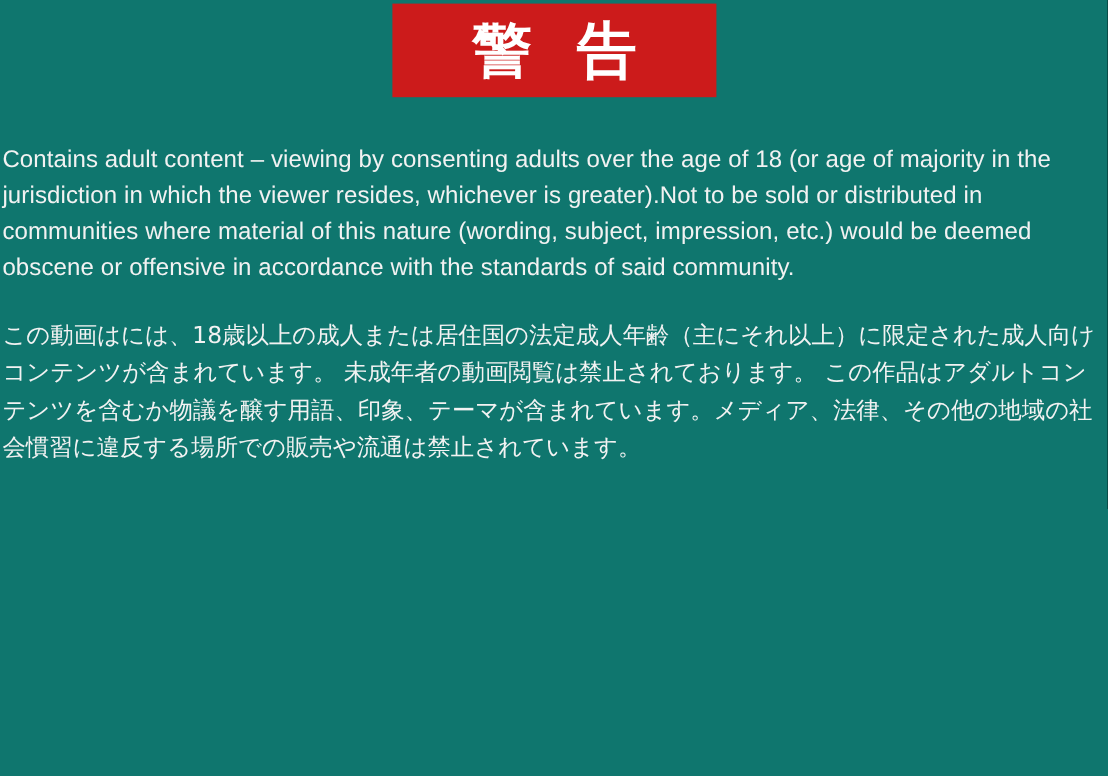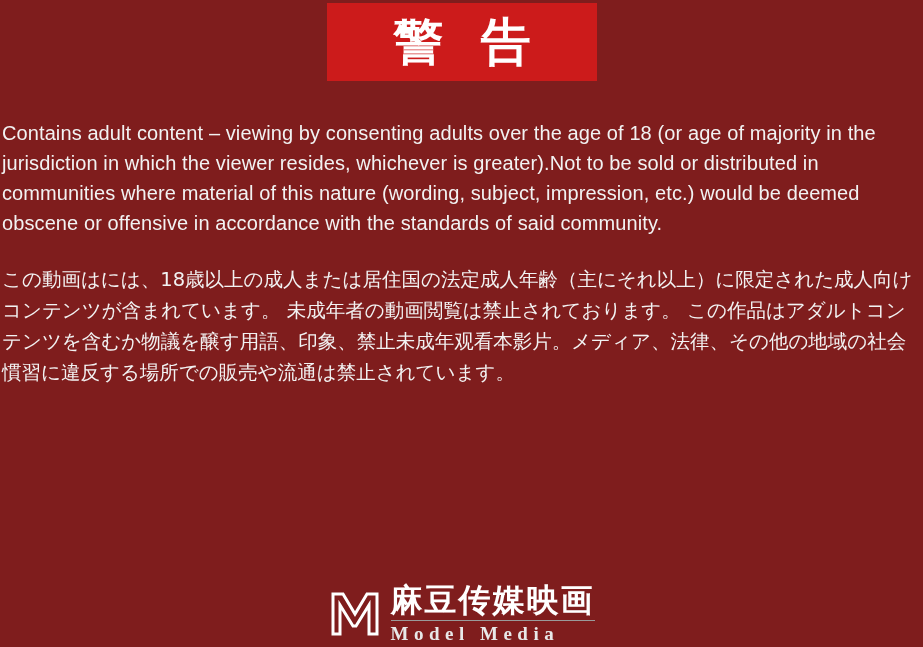--- a/index.html
+++ b/index.html
@@ -11,21 +11,21 @@
     width: 923px;
     height: 647px;
     overflow: hidden;
     font-family: "Liberation Sans", sans-serif;
     color: #ffffff;
   }
   .page {
     position: relative;
     width: 923px;
     height: 647px;
-    background: #7f1d1d;
+    background: #0f766e;
     box-sizing: border-box;
   }
   .warning-banner {
     position: absolute;
     left: 327px;
     top: 3px;
     width: 270px;
     height: 78px;
     background: #cc1b1b;
     display: flex;
@@ -130,29 +130,17 @@
 <div class="page">
 
   <div class="warning-banner">
     <span class="warning-text">警 告</span>
   </div>
 
   <div class="content">
     <div class="spacer-1"></div>
     <p class="para para-en">Contains adult content – viewing by consenting adults over the age of 18 (or age of majority in the jurisdiction in which the viewer resides, whichever is greater).Not to be sold or distributed in communities where material of this nature (wording, subject, impression, etc.) would be deemed obscene or offensive in accordance with the standards of said community.</p>
     <div class="spacer-2"></div>
-    <p class="para para-jp">この動画はには、18歳以上の成人または居住国の法定成人年齢（主にそれ以上）に限定された成人向けコンテンツが含まれています。 未成年者の動画閲覧は禁止されております。 この作品はアダルトコンテンツを含むか物議を醸す用語、印象、禁止未成年观看本影片。メディア、法律、その他の地域の社会慣習に違反する場所での販売や流通は禁止されています。</p>
+    <p class="para para-jp">この動画はには、18歳以上の成人または居住国の法定成人年齢（主にそれ以上）に限定された成人向けコンテンツが含まれています。 未成年者の動画閲覧は禁止されております。 この作品はアダルトコンテンツを含むか物議を醸す用語、印象、テーマが含まれています。メディア、法律、その他の地域の社会慣習に違反する場所での販売や流通は禁止されています。</p>
   </div>
 
-  <div class="logo">
-    <span class="logo-mark">
-      <svg width="52" height="50" viewBox="0 0 52 50" xmlns="http://www.w3.org/2000/svg">
-        <path d="M4 46 L4 6 L14 6 L26 26 L38 6 L48 6 L48 46 L40 46 L40 17 L27 38 L24 38 L11 17 L11 46 Z" fill="none" stroke="#ffffff" stroke-width="3"></path>
-      </svg>
-    </span>
-    <span class="logo-words">
-      <span class="logo-cn">麻豆传媒映画</span>
-      <span class="logo-rule"></span>
-      <span class="logo-en">Model Media</span>
-    </span>
-  </div>
 
 </div>
 
 </body></html>

